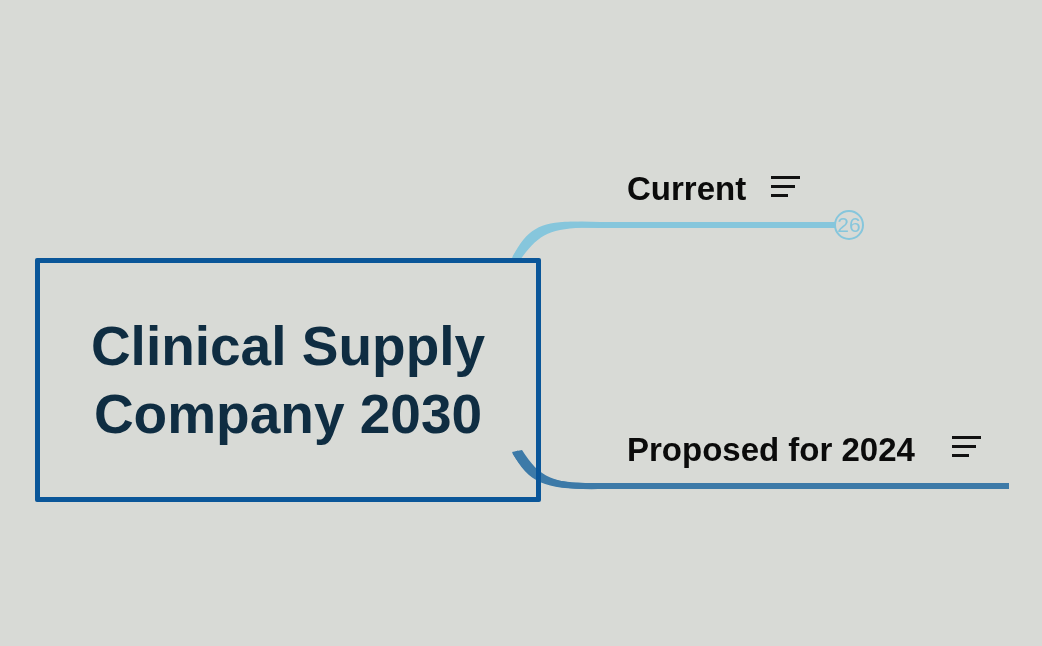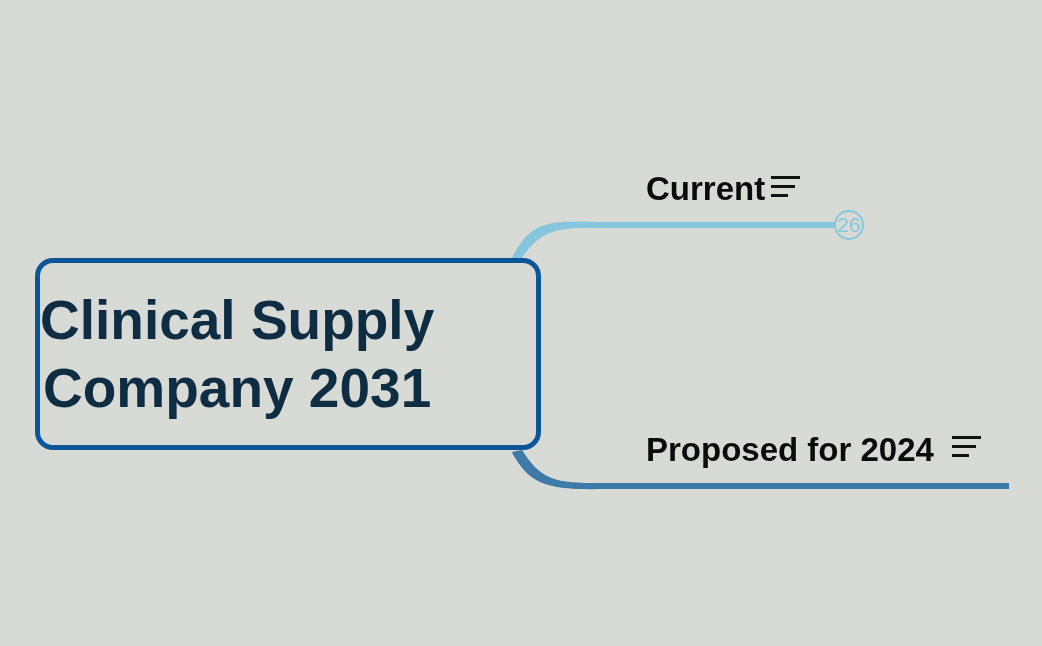--- a/index.html
+++ b/index.html
@@ -1,43 +1,43 @@
 <!DOCTYPE html>
 <html><head>
 <meta charset="utf-8">
 <style>
   html, body { margin:0; padding:0; }
   body { width:1042px; height:646px; background:#d8dad6; position:relative; overflow:hidden; font-family:"Liberation Sans", sans-serif; }
   .canvas { position:absolute; left:0; top:0; width:1042px; height:646px; }
   svg.links { position:absolute; left:0; top:0; }
-  .central { position:absolute; left:35px; top:258px; width:506px; height:192px; border:5px solid #0a5699; border-radius:18px; box-sizing:border-box;
-    display:flex; align-items:center; text-align:center; }
+  .central { position:absolute; left:35px; top:258px; width:506px; height:244px; border:5px solid #0a5699; border-radius:2px; box-sizing:border-box;
+    display:flex; align-items:center; justify-content:center; text-align:center; }
   .central span { font-weight:bold; font-size:55px; line-height:68px; color:#0f2d42; }
-  .topic { position:absolute; font-weight:bold; font-size:33px; color:#0b0b0b; white-space:nowrap;margin-left:19px; }
+  .topic { position:absolute; font-weight:bold; font-size:33px; color:#0b0b0b; white-space:nowrap; }
   .notes-icon { position:absolute; width:30px; height:22px; }
   .notes-icon i { position:absolute; left:0; height:3px; background:#111; display:block; }
   .badge { position:absolute; left:834px; top:210px; width:30px; height:30px; border:2px solid #86c6dc; border-radius:50%; box-sizing:border-box;
     color:#86c6dc; font-size:21px; display:flex; align-items:center; justify-content:center; }
 </style>
 </head>
 <body>
 
 <div class="canvas">
 
   <svg class="links" width="1042" height="646">
     <path d="M 515 258 C 535 228, 550 222, 600 225 L 836 225" stroke="#86c6dc" stroke-width="6" fill="none"></path>
     <path d="M 512 258 C 530 222, 548 218, 605 224 L 605 228 C 552 226, 540 232, 520 260 Z" fill="#86c6dc"></path>
     <path d="M 515 452 C 532 480, 550 487, 600 486 L 1009 486" stroke="#3d7aa8" stroke-width="6" fill="none"></path>
     <path d="M 512 452 C 530 486, 548 490, 605 489 L 605 484 C 552 484, 540 478, 522 450 Z" fill="#3d7aa8"></path>
   </svg>
 
   <div class="central">
     <span>
       <span>Clinical Supply</span><br>
-      <span>Company 2031</span>
+      <span>Company 2030</span>
     </span>
   </div>
 
   <div class="topic" style="left:627px; top:170px;">Current</div>
   <div class="notes-icon" style="left:771px; top:176px;">
     <i style="top:0; width:29px;"></i>
       <i style="top:9px; width:24px;"></i>
       <i style="top:18px; width:17px;"></i>
   </div>
   <div class="badge">26</div>

